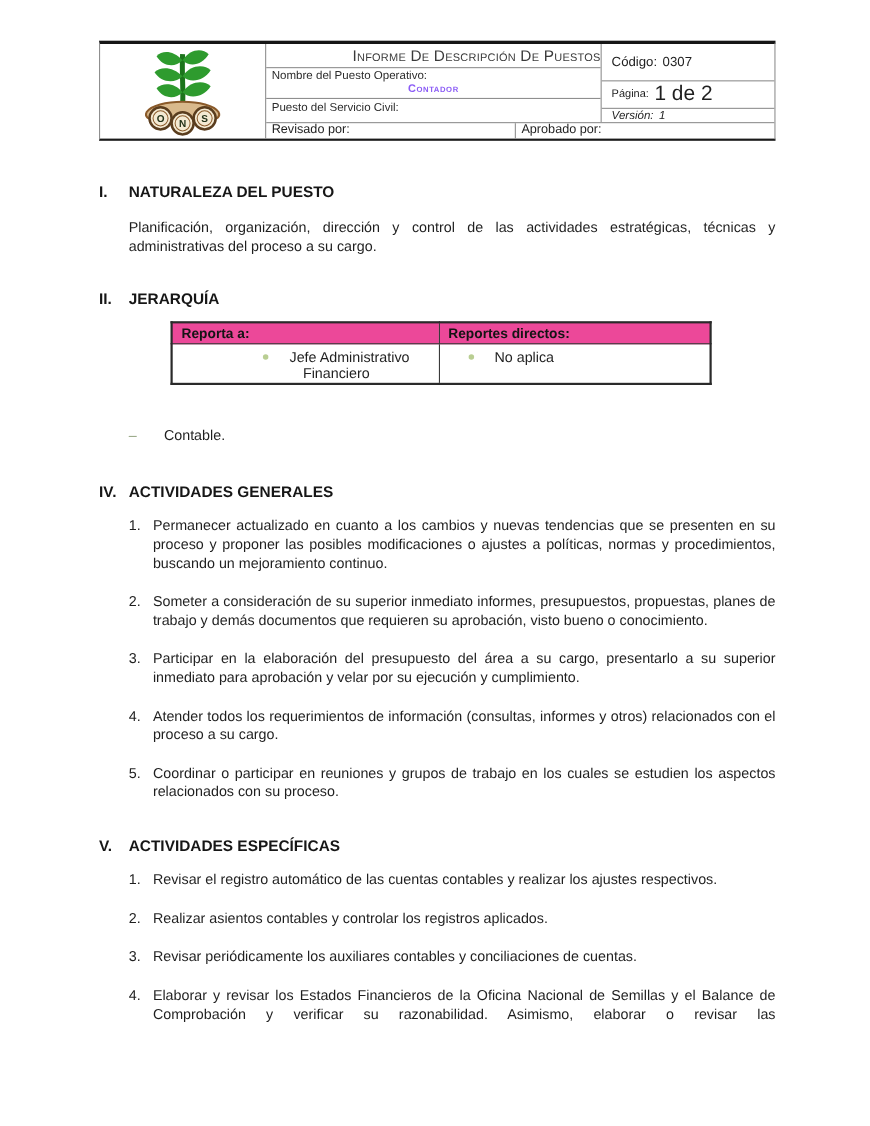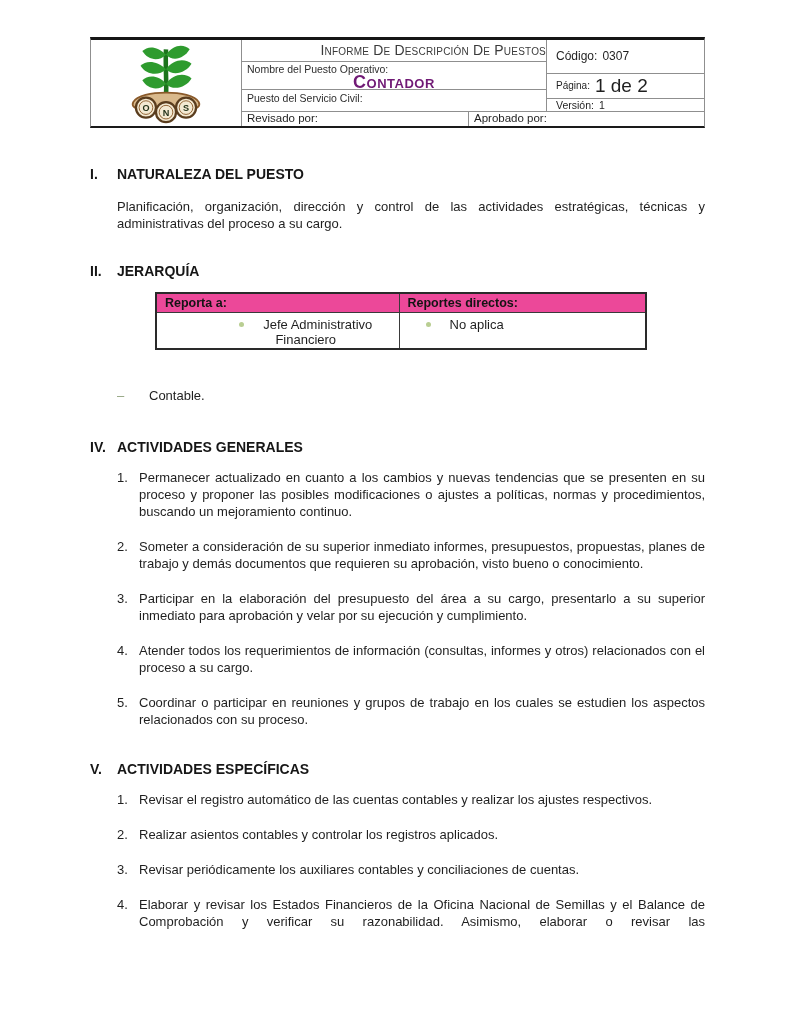--- a/index.html
+++ b/index.html
@@ -22,30 +22,30 @@
     display:flex; align-items:center; justify-content:center; }
   .hdr-main { flex:1; display:flex; flex-direction:column; min-width:0; }
   .hdr-top { flex:1; display:flex; min-height:0; }
   .hdr-mid { width:305px; flex:none; box-sizing:border-box; border-right:1px solid #8f8f8f;
     display:flex; flex-direction:column; }
   .hdr-title { height:21px; line-height:20px; border-bottom:1px solid #8f8f8f;
     text-align:right; font-variant:small-caps; font-size:14px; letter-spacing:0.2px; color:#3a3a3a; }
   .hdr-f1 { height:28px; box-sizing:border-box; border-bottom:1px solid #8f8f8f; padding:1px 5px 0; }
   .flabel { font-size:10.5px; line-height:12px; display:block; color:#2d2d2d; }
   .fvalue { display:block; text-align:center; font-weight:bold; font-variant:small-caps;
-    font-size:18px; line-height:14px; letter-spacing:0.5px; color:#701a75; }
+    font-size:10px; line-height:14px; letter-spacing:0.5px; color:#8b5cf6; }
   .hdr-f2 { flex:1; padding:2px 5px; }
   .hdr-right { flex:1; display:flex; flex-direction:column; min-width:0; }
   .hr-row { box-sizing:border-box; border-bottom:1px solid #8f8f8f; padding:0 9px;
     display:flex; align-items:center; }
   .hr-code { height:36px; font-size:12px; }
   .hr-page { height:27px; }
   .hr-page .mlabel { font-size:10px; }
   .hr-page .mvalue { font-size:19px; }
-  .hr-ver { flex:1; border-bottom:none; font-size:10.5px; }
+  .hr-ver { flex:1; border-bottom:none; font-size:10.5px;font-style:italic; }
   .mvalue { margin-left:5px; }
   .hdr-bottom { height:15px; box-sizing:border-box; border-top:1px solid #8f8f8f;
     display:flex; font-size:11.5px; line-height:13px; }
   .hb-rev { width:227px; flex:none; box-sizing:border-box; border-right:1px solid #8f8f8f; padding-left:5px; }
   .hb-app { flex:1; padding-left:5px; }
 
   
   .sec { display:flex; font-weight:bold; font-size:14px; line-height:17px; color:#161616; }
   .sec-num { width:27px; flex:none; }
   .ms1 { margin-top:38px; }

